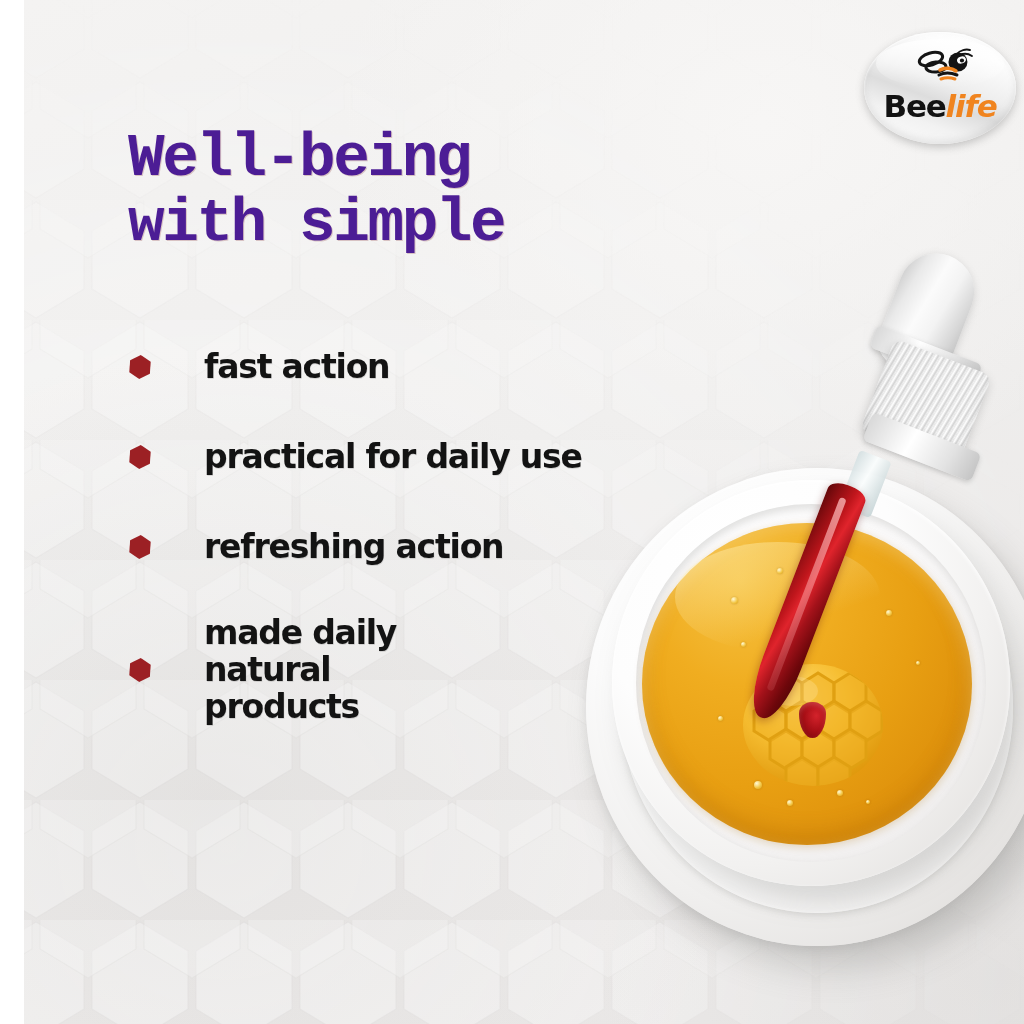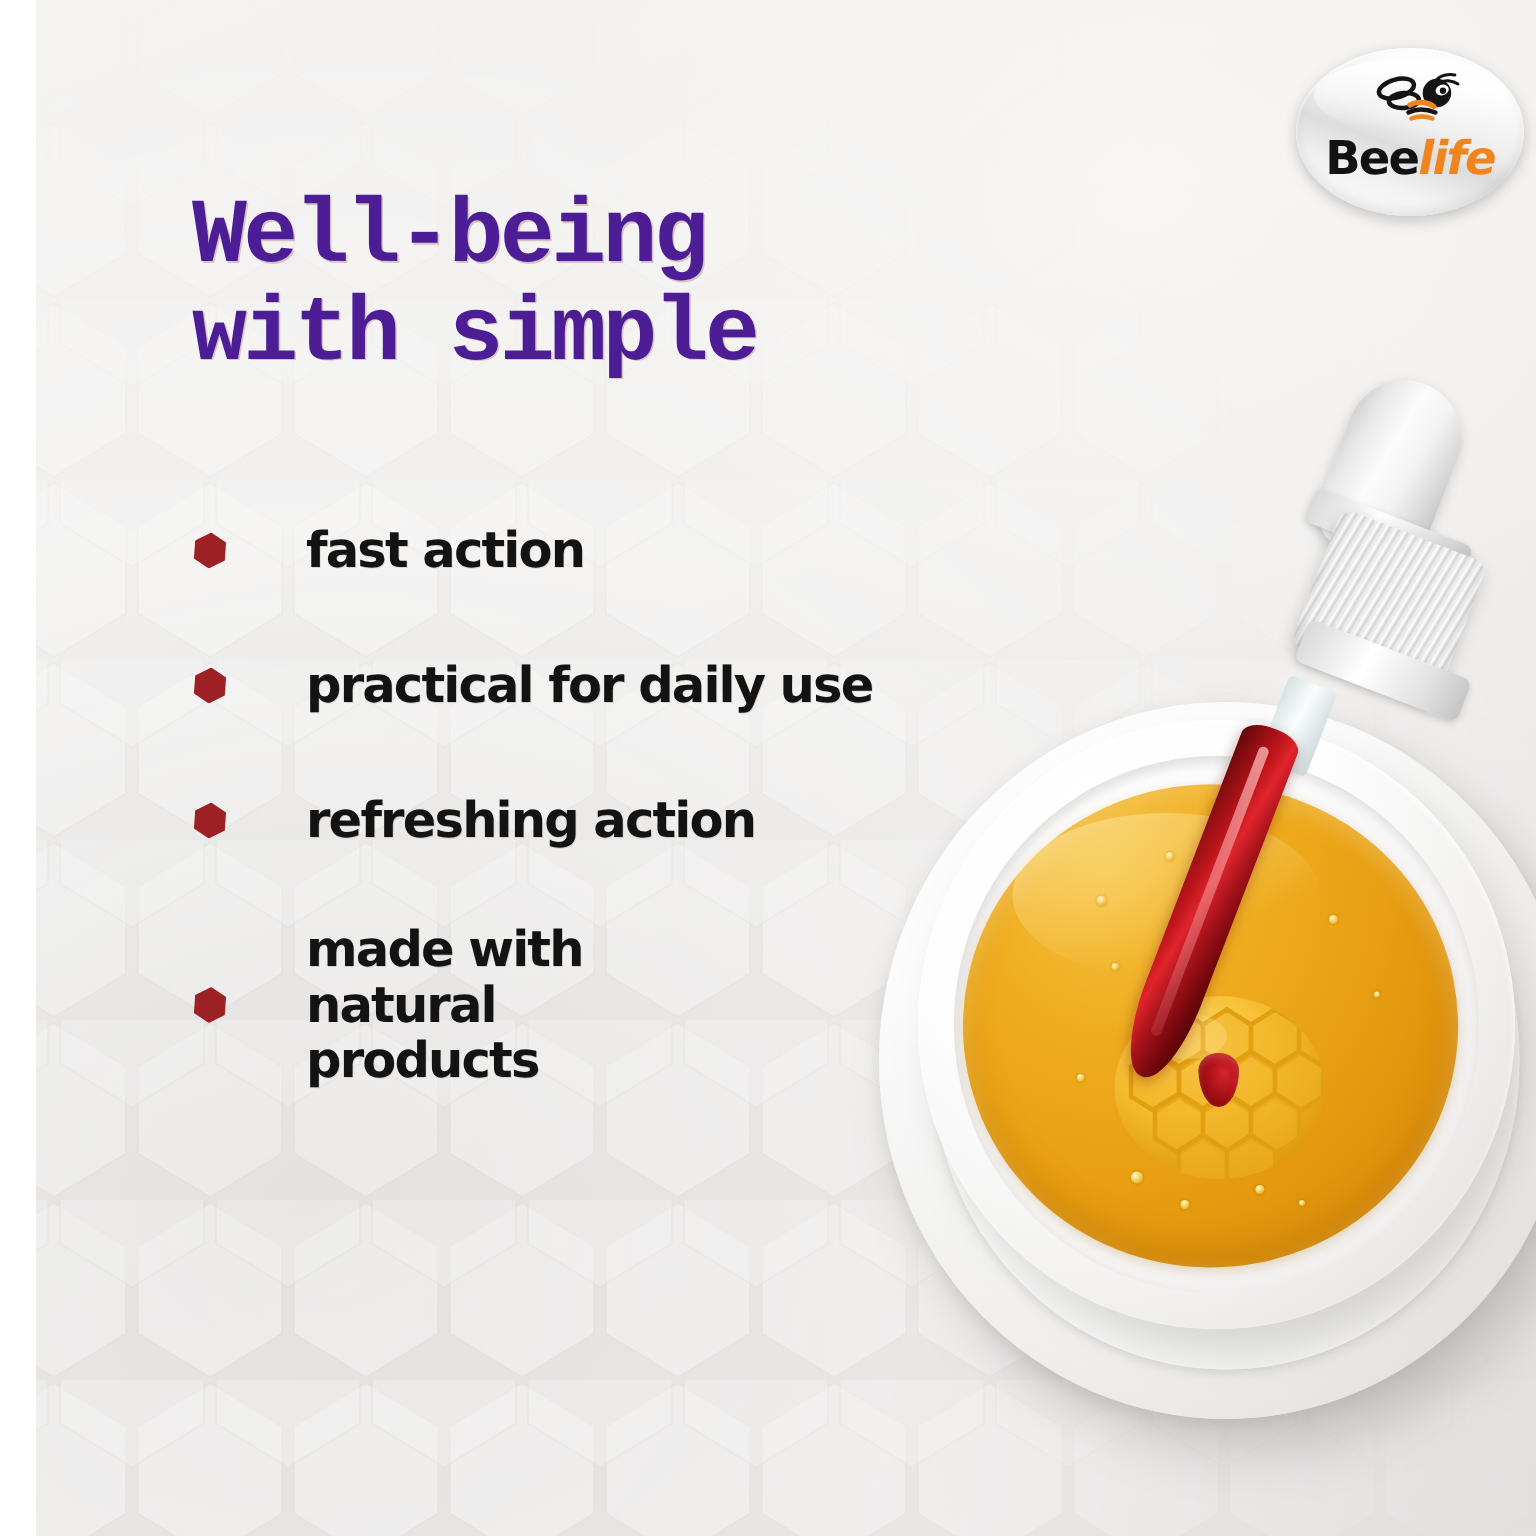--- a/index.html
+++ b/index.html
@@ -388,21 +388,21 @@
       <span class="feature-text">practical for daily use</span>
     </div>
 
     <div class="feature-item">
       <span class="hex-bullet"></span>
       <span class="feature-text">refreshing action</span>
     </div>
 
     <div class="feature-item" style="max-width:330px;">
       <span class="hex-bullet"></span>
-      <span class="feature-text">made with natural products</span>
+      <span class="feature-text">made daily natural products</span>
     </div>
 
   </div>
 
   <div class="photo">
 
     <div class="plate">
       <div class="plate-ring-a"></div>
     </div>
 

